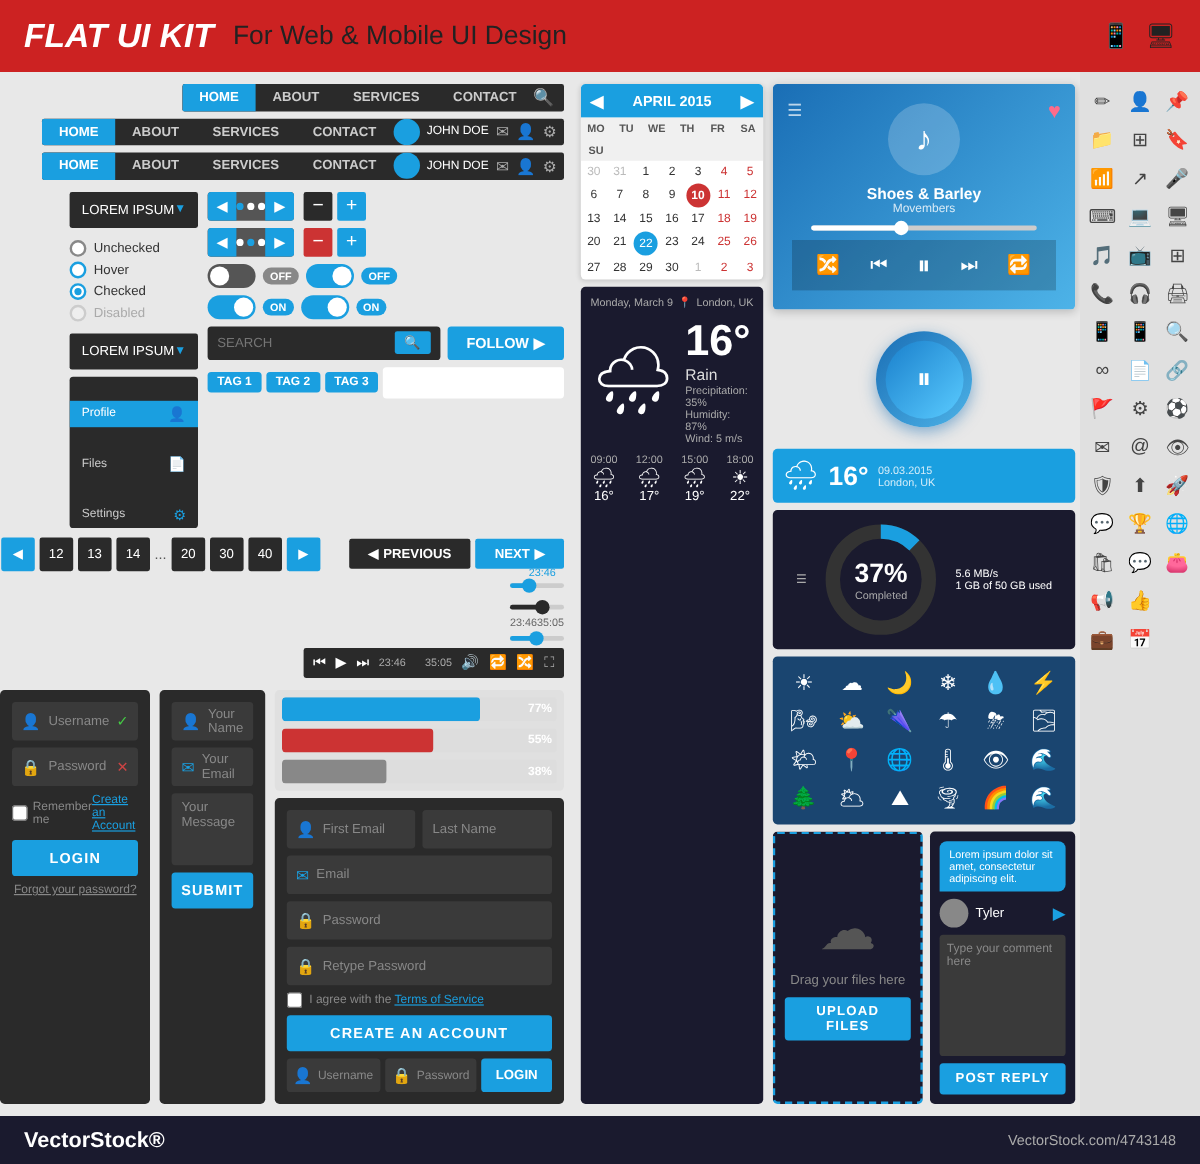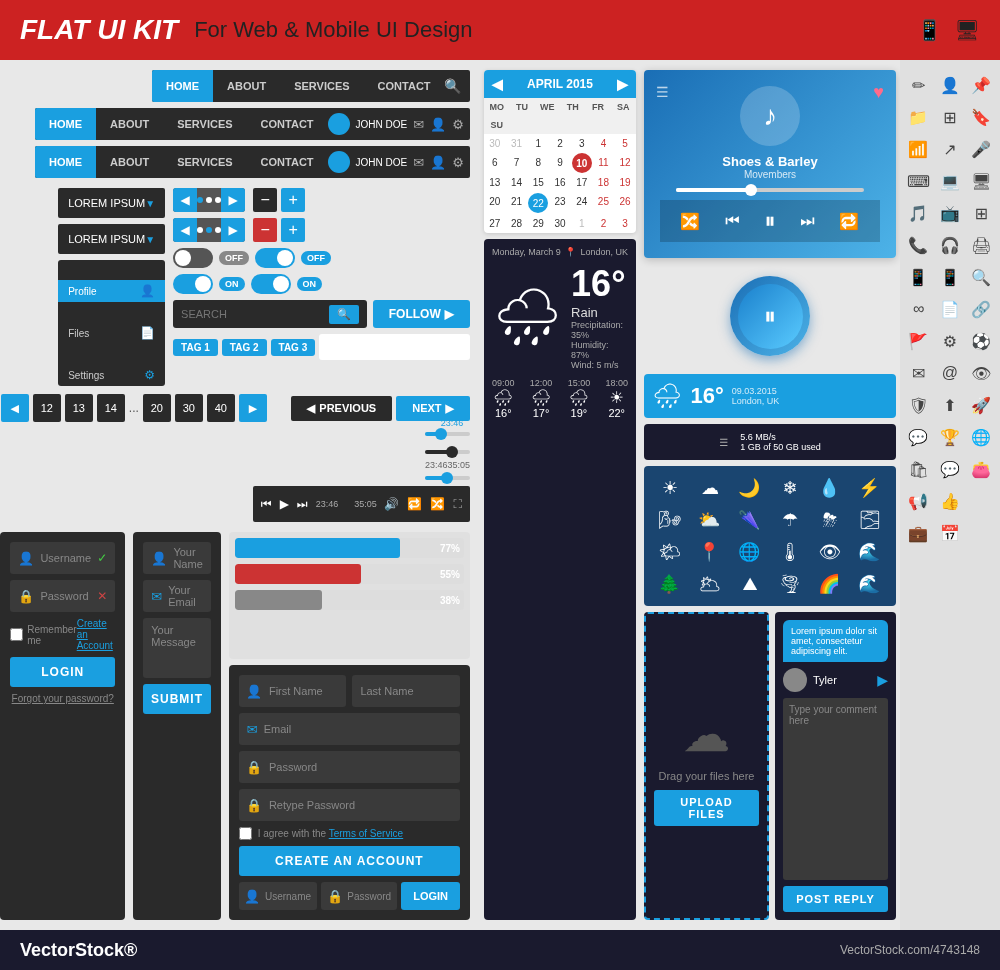--- a/index.html
+++ b/index.html
@@ -1141,20 +1141,38 @@
         <span style="color:#aaa;font-size:13px;">⚙</span>
       </div>
     </div>
 
     <div class="controls-section">
 
       <div class="left-controls">
         <div class="dropdown">
           <span>LOREM IPSUM</span>
           <span class="arrow">▼</span>
+        </div>
+        <div class="radio-group">
+          <div class="radio-item">
+            <div class="radio-circle"></div>
+            <span>Unchecked</span>
+          </div>
+          <div class="radio-item">
+            <div class="radio-circle" style="border-color:#1a9fe0;"></div>
+            <span>Hover</span>
+          </div>
+          <div class="radio-item">
+            <div class="radio-circle checked"></div>
+            <span>Checked</span>
+          </div>
+          <div class="radio-item">
+            <div class="radio-circle" style="background:#eee;border-color:#ccc;"></div>
+            <span style="color:#aaa;">Disabled</span>
+          </div>
         </div>
         <div class="dropdown">
           <span>LOREM IPSUM</span>
           <span class="arrow">▼</span>
         </div>
         <div class="mini-user-list">
           <div class="dropdown-menu-item active">
             <span>Profile</span>
             <span class="item-icon">👤</span>
           </div>
@@ -1355,21 +1373,21 @@
           <div class="progress-bar">
             <div class="progress-fill gray" style="width:38%;"></div>
             <span class="progress-label">38%</span>
           </div>
         </div>
 
         <div class="reg-form" style="flex:1;">
           <div class="reg-row">
             <div class="form-field" style="flex:1;">
               <span class="field-icon">👤</span>
-              <span class="field-text">First Name</span>
+              <span class="field-text">First Email</span>
             </div>
             <div class="form-field" style="flex:1;">
               <span class="field-text">Last Name</span>
             </div>
           </div>
           <div class="form-field">
             <span class="field-icon">✉</span>
             <span class="field-text">Email</span>
           </div>
           <div class="form-field">
@@ -1538,20 +1556,30 @@
       <span class="mini-temp-big">16°</span>
       <div class="mini-weather-info">
         <div>09.03.2015</div>
         <div>London, UK</div>
       </div>
     </div>
 
     <div class="stats-panel">
       <div style="display:flex;align-items:center;gap:4px;">
         <span style="color:#aaa;font-size:10px;">☰</span>
+      </div>
+      <div class="donut-container">
+        <svg width="100" height="100" viewBox="0 0 100 100">
+          <circle cx="50" cy="50" r="40" fill="none" stroke="#333" stroke-width="12"></circle>
+          <circle cx="50" cy="50" r="40" fill="none" stroke="#1a9fe0" stroke-width="12" stroke-dasharray="94 251" stroke-dashoffset="63" transform="rotate(-90 50 50)"></circle>
+        </svg>
+        <div class="donut-label">
+          <div class="donut-pct">37%</div>
+          <div class="donut-text">Completed</div>
+        </div>
       </div>
       <div class="stats-info">
         <div>5.6 MB/s</div>
         <div>1 GB of 50 GB used</div>
       </div>
     </div>
 
     <div class="weather-icons-panel">
       <div class="wi-cell">☀</div>
       <div class="wi-cell">☁</div>

